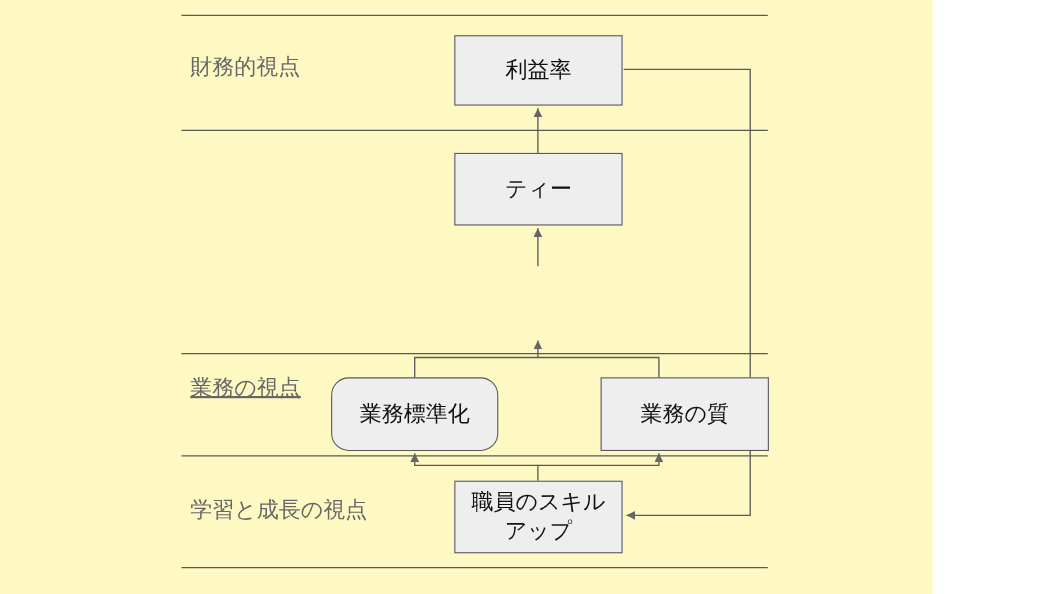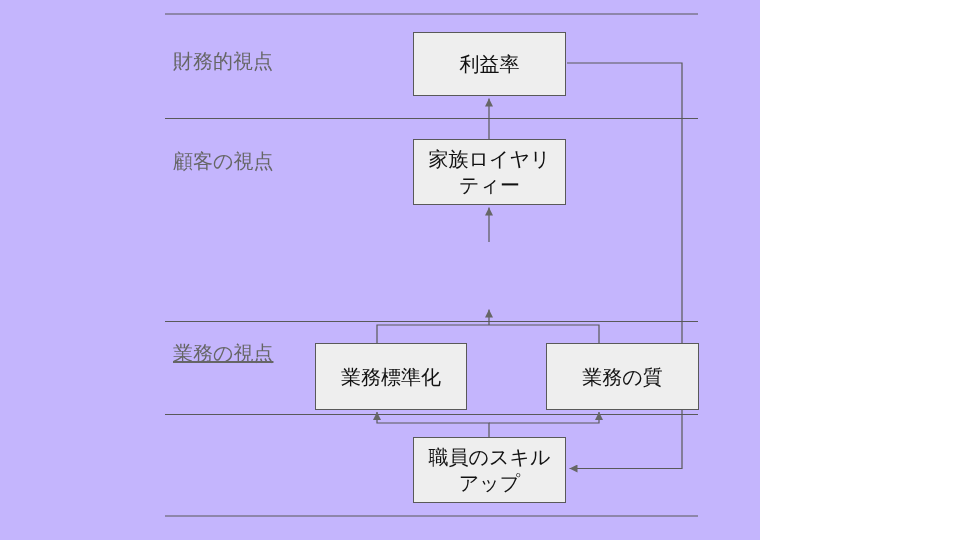--- a/index.html
+++ b/index.html
@@ -1,20 +1,20 @@
 <!DOCTYPE html>
 <html><head>
 <meta charset="utf-8">
 <style>
   html, body { margin: 0; padding: 0; background: #ffffff; }
   .canvas {
     position: relative;
-    width: 760px;
+    width: 848px;
     height: 540px;
-    background: #c4b5fd;
+    background: #fef9c3;
     font-family: "Liberation Sans", "DejaVu Sans", sans-serif;
     overflow: hidden;
   }
   .connector-layer {
     position: absolute;
     left: 0; top: 0;
     width: 960px; height: 540px;
     pointer-events: none;
   }
   .node {
@@ -36,21 +36,21 @@
     position: absolute;
     left: 173px;
     color: #666666;
     font-size: 20px;
     line-height: 26px;
     white-space: nowrap;
   }
   .node-profit            { left: 413px; top: 32px;  width: 153px; height: 64px; }
   .node-family-loyalty    { left: 413px; top: 139px; width: 153px; height: 66px; }
   .node-user-satisfaction { left: 413px; top: 242px; width: 153px; height: 65px; }
-  .node-work-standard     { left: 315px; top: 343px; width: 152px; height: 67px; }
+  .node-work-standard     { left: 301px; top: 343px; width: 152px; height: 67px; border-radius: 16px; }
   .node-work-quality      { left: 546px; top: 343px; width: 153px; height: 67px; }
   .node-staff-skill       { left: 413px; top: 437px; width: 153px; height: 66px; }
   .perspective-financial  { top: 48px; }
   .perspective-customer   { top: 148px; }
   .perspective-business   { top: 340px; text-decoration: underline; }
   .perspective-learning   { top: 451px; }
 </style>
 </head>
 <body>
 
@@ -76,29 +76,28 @@
     <path d="M377 343.5 V325 H599 V343.5" fill="none" stroke="#595959" stroke-width="1.2"></path>
     <path d="M489 325 L489 309.5" fill="none" stroke="#595959" stroke-width="1.2" marker-end="url(#ah)"></path>
 
     <path d="M489 437.5 V423 H377 V412" fill="none" stroke="#595959" stroke-width="1.2" marker-end="url(#ah)"></path>
     <path d="M489 423 H599 V412" fill="none" stroke="#595959" stroke-width="1.2" marker-end="url(#ah)"></path>
 
     <path d="M567 63 H682 V468.5 H569.5" fill="none" stroke="#595959" stroke-width="1.2" marker-end="url(#ah)"></path>
   </svg>
 
   <div class="perspective perspective-financial">財務的視点</div>
-  <div class="perspective perspective-customer">顧客の視点</div>
   <div class="perspective perspective-business">業務の視点</div>
+  <div class="perspective perspective-learning">学習と成長の視点</div>
 
   <div class="node node-profit">
     <span>利益率</span>
   </div>
 
   <div class="node node-family-loyalty">
-    <span>家族ロイヤリ</span>
     <span>ティー</span>
   </div>
 
 
   <div class="node node-work-standard">
     <span>業務標準化</span>
   </div>
 
   <div class="node node-work-quality">
     <span>業務の質</span>

